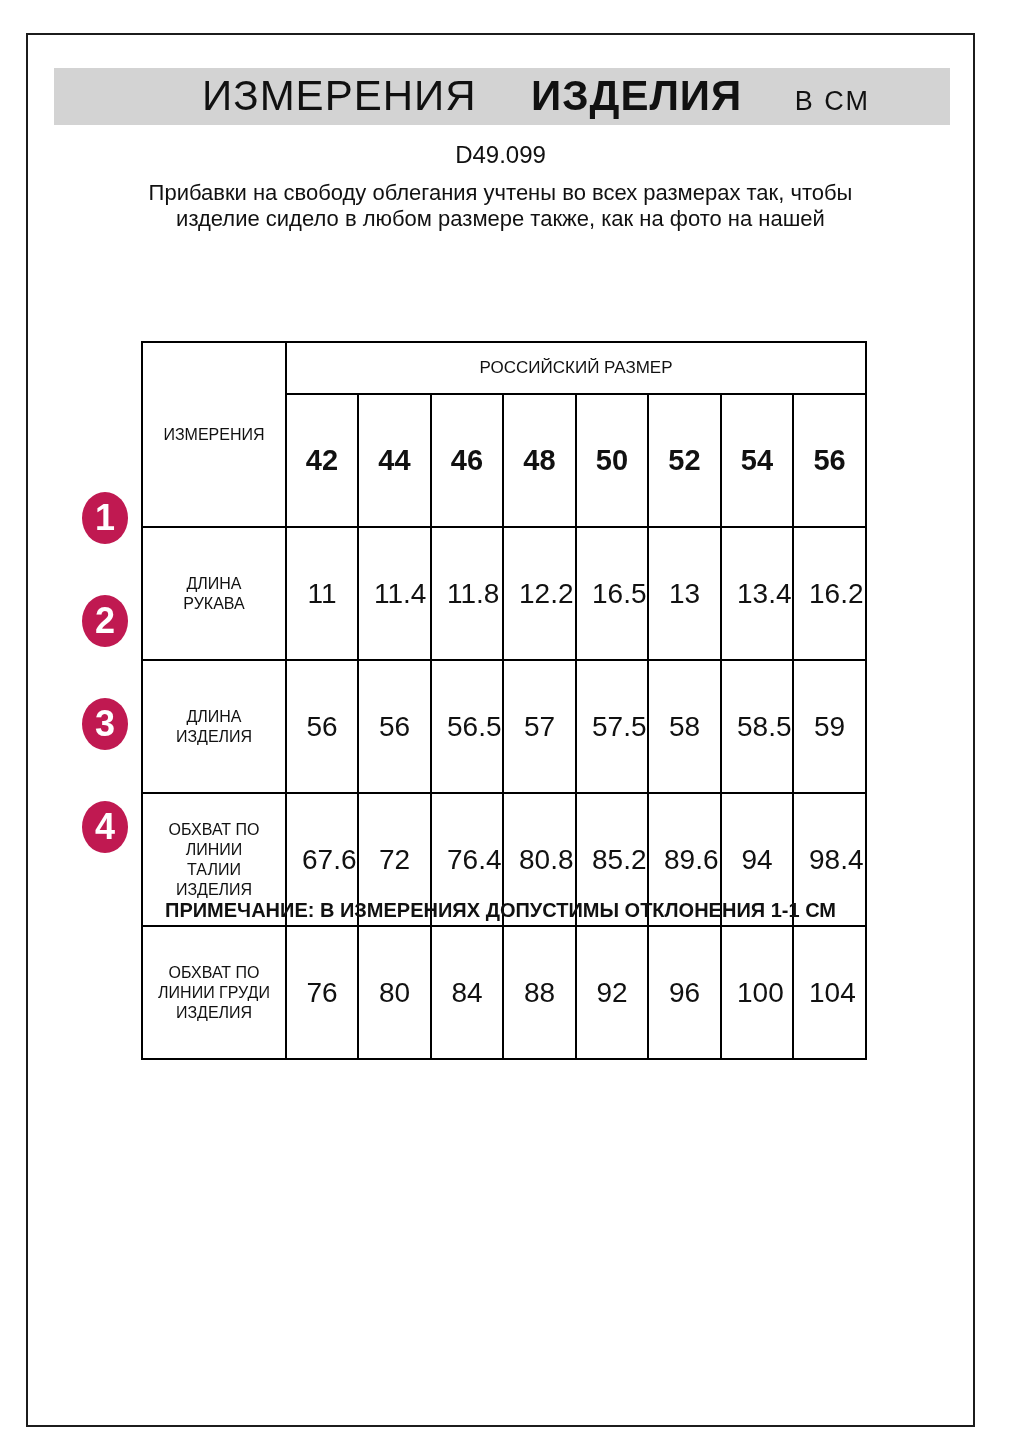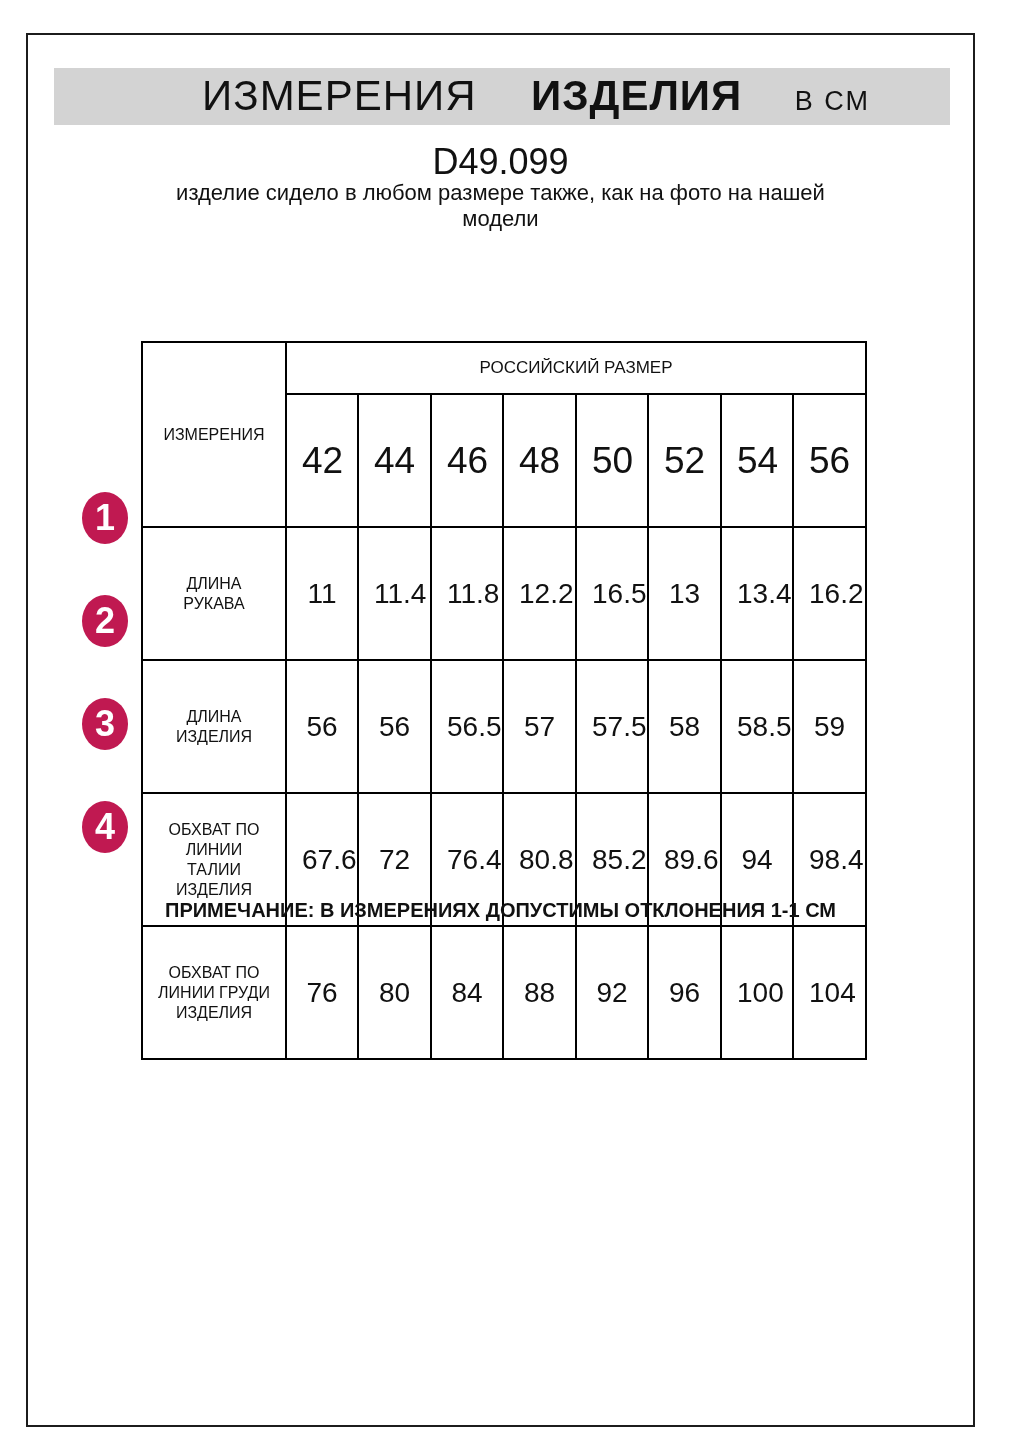--- a/index.html
+++ b/index.html
@@ -26,37 +26,37 @@
     background:var(--header_bg);
     text-align:center;line-height:55px;
     white-space:nowrap;
     padding-left:68px;box-sizing:border-box;
   }
   .title-w1{font-size:42px;font-weight:400;letter-spacing:1px;}
   .title-w2{font-size:42px;font-weight:700;margin-left:50px;letter-spacing:1px;}
   .title-w3{font-size:27px;font-weight:500;margin-left:48px;letter-spacing:2px;}
   .product-code{
     position:absolute;left:26px;top:141px;width:949px;
-    text-align:center;font-size:36px;font-weight:400;
+    text-align:center;font-size:24px;font-weight:400;
   }
   .description{
     position:absolute;left:26px;top:180px;width:949px;
     text-align:center;font-size:22px;line-height:26px;font-weight:400;
   }
   table.size-table{
     position:absolute;left:141px;top:341px;width:724px;
     border-collapse:collapse;table-layout:fixed;
   }
   table.size-table td{
     border:2px solid #000;
     text-align:center;vertical-align:middle;
     padding:15px;overflow:hidden;
   }
   td.group-header{height:20px;font-size:17px;font-weight:400;}
-  tr.sizes-row td{height:101px;font-size:37px;font-weight:400;}
+  tr.sizes-row td{height:101px;font-size:29px;font-weight:700;}
   td.corner-cell{font-size:16px;font-weight:400;}
   tr.data-row td{height:101px;font-size:28px;font-weight:400;border-radius:27px;}
   tr.data-row td.row-label{font-size:16px;line-height:20px;font-weight:400;}
   .badge{
     position:absolute;left:82px;width:46px;height:52px;
     background:var(--accent);border-radius:50%;
     color:#fff;font-size:36px;font-weight:700;
     display:flex;align-items:center;justify-content:center;
   }
   .badge-1{top:492px;}
@@ -76,22 +76,22 @@
 
   <div class="title-bar">
     <span class="title-w1">ИЗМЕРЕНИЯ</span>
     <span class="title-w2">ИЗДЕЛИЯ</span>
     <span class="title-w3">В СМ</span>
   </div>
 
   <div class="product-code">D49.099</div>
 
   <div class="description">
+    <div>Прибавки на свободу облегания учтены во всех размерах так, чтобы</div>
     <div>изделие сидело в любом размере также, как на фото на нашей</div>
-    <div>модели</div>
   </div>
 
   <table class="size-table">
     <colgroup>
       <col style="width:144px">
       <col style="width:72px">
         <col style="width:73px">
         <col style="width:72px">
         <col style="width:73px">
       <col style="width:72px">

